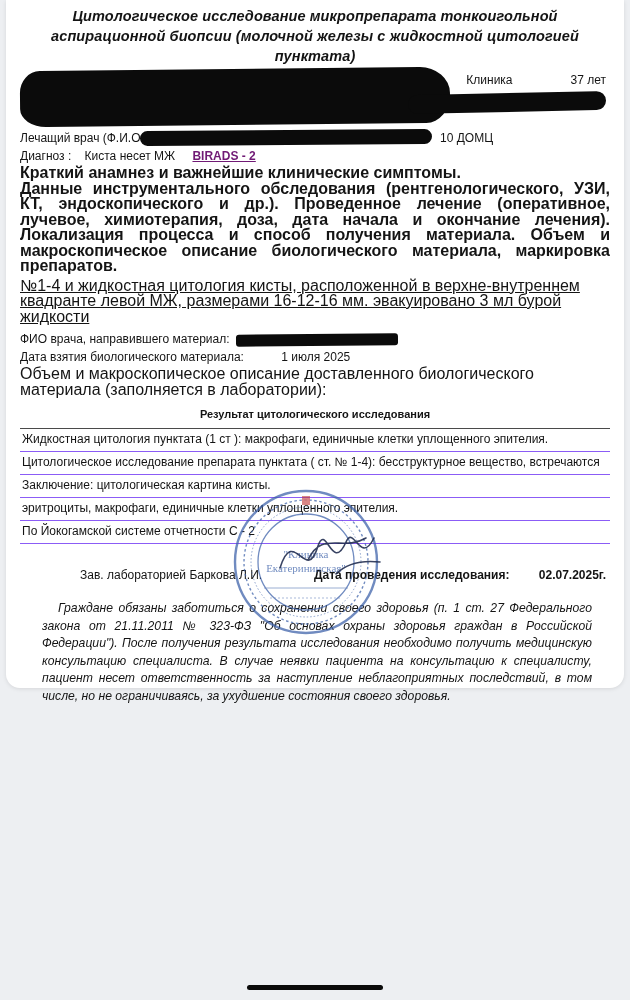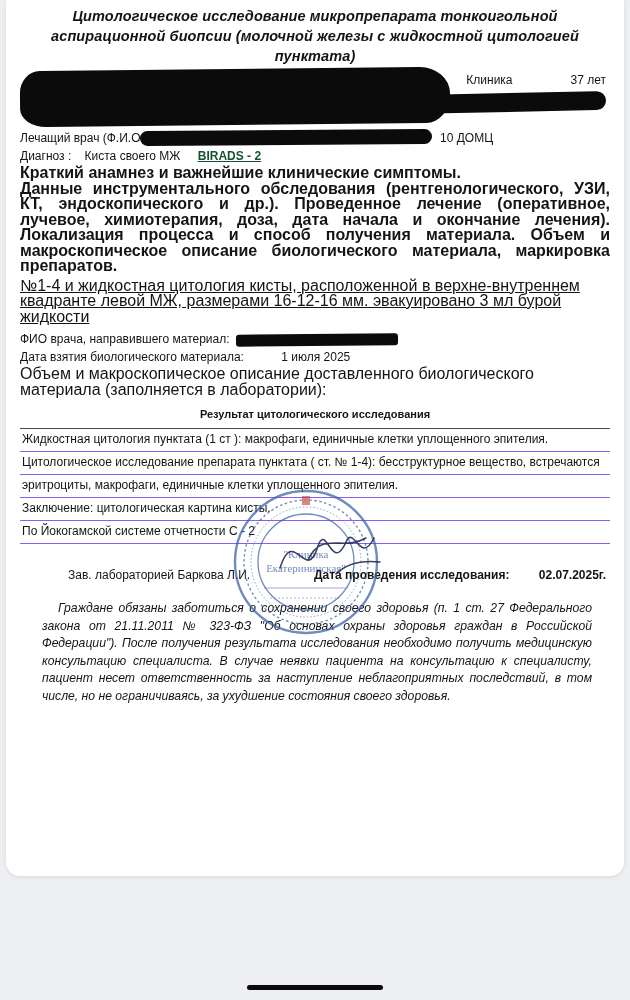--- a/index.html
+++ b/index.html
@@ -6,21 +6,21 @@
   html,body { width:630px; height:1000px; }
   body {
     position:relative;
     background:#edeff2;
     font-family:"Liberation Sans", sans-serif;
     color:#141414;
     overflow:hidden;
   }
   .doc {
     position:absolute; left:6px; top:0;
-    width:618px; height:876px;
+    width:618px; height:688px;
     background:#ffffff;
     border-radius:0 0 14px 14px;
     box-shadow:0 1px 4px rgba(0,0,0,.10);
     padding:6px 14px 0 14px;
   }
   .title {
     text-align:center; font-weight:bold; font-style:italic;
     font-size:14.5px; line-height:1.38; letter-spacing:.1px;
   }
   
@@ -38,21 +38,21 @@
   .age-line { position:absolute; right:4px; top:4px; font-size:12px; white-space:nowrap; }
   .age-line .gap { display:inline-block; width:58px; }
 
   .line { position:relative; font-size:12px; line-height:18px; }
   .attending-strip {
     position:absolute; left:120px; top:1px; width:292px; height:15px;
     background:#0b0b0b; border-radius:8px; transform:rotate(-.4deg);
   }
   .attending-org { position:absolute; left:420px; top:0; }
   .diagnosis-value { margin-left:10px; }
-  .diagnosis-link { margin-left:14px; color:#14532d; font-weight:bold; text-decoration:underline; cursor:pointer; }
+  .diagnosis-link { margin-left:14px; color:#701a75; font-weight:bold; text-decoration:underline; cursor:pointer; }
 
   .b { font-weight:bold; }
   .para { font-size:16px; line-height:15.5px; }
   .just { text-align:justify; }
   .u { text-decoration:underline; }
 
   .referring { margin-top:6px; }
   .redact-bar {
     display:inline-block; width:162px; height:12px; background:#0b0b0b;
     border-radius:3px; vertical-align:middle; margin-left:6px; transform:rotate(-.5deg);
@@ -63,21 +63,21 @@
 
   .result-table { margin-top:8px; border-top:1px solid #4a4a4a; }
   .result-row {
     font-size:12px; line-height:15px;
     padding:3px 2px 4px 2px;
     border-bottom:1px solid #8b5cf6;
   }
 
   .footer-sign { position:relative; height:50px; }
   .sign-row { position:absolute; left:0; right:0; top:24px; display:flex; font-size:12px; }
-  .lab-head { margin-left:48px; }
+  .lab-head { margin-left:60px; }
   .exam-date-wrap { margin-left:auto; margin-right:4px;font-weight:bold; }
   .exam-date-value { margin-left:26px; }
 
   .stamp {
     position:absolute; left:210px; top:-58px; width:152px; height:152px;
     opacity:.72; z-index:3; pointer-events:none;
   }
   .signature {
     position:absolute; left:252px; top:-28px; width:140px; height:78px;
     z-index:4; pointer-events:none; opacity:.9;
@@ -110,21 +110,21 @@
   </div>
 
   <div class="line">
     <span>Лечащий врач (Ф.И.О.)</span>
     <span class="attending-strip"></span>
     <span class="attending-org">10 ДОМЦ</span>
   </div>
 
   <div class="line">
     <span>Диагноз :</span>
-    <span class="diagnosis-value">Киста своего МЖ</span>
+    <span class="diagnosis-value">Киста несет МЖ</span>
     <a class="diagnosis-link">BIRADS - 2</a>
   </div>
 
   <div class="para b">Краткий анамнез и важнейшие клинические симптомы.</div>
 
   <div class="para b just">Данные инструментального обследования (рентгенологического, УЗИ, КТ, эндоскопического и др.). Проведенное лечение (оперативное, лучевое, химиотерапия, доза, дата начала и окончание лечения). Локализация процесса и способ получения материала. Объем и макроскопическое описание биологического материала, маркировка препаратов.</div>
 
   <div class="para u" style="margin-top:4px;">№1-4 и жидкостная цитология  кисты, расположенной в верхне-внутреннем квадранте левой МЖ, размерами 16-12-16 мм. эвакуировано 3 мл бурой жидкости</div>
 
   <div class="line referring">
@@ -136,22 +136,22 @@
     <span class="sampling-value">1 июля 2025</span>
   </div>
 
   <div class="para">Объем и макроскопическое описание доставленного биологического материала (заполняется в лаборатории):</div>
 
   <div class="result-heading">Результат цитологического исследования</div>
 
   <div class="result-table">
     <div class="result-row">Жидкостная цитология пунктата (1 ст ): макрофаги, единичные клетки уплощенного эпителия.</div>
     <div class="result-row">Цитологическое исследование препарата пунктата ( ст. № 1-4): бесструктурное вещество, встречаются</div>
+    <div class="result-row">Заключение: цитологическая картина кисты.</div>
     <div class="result-row">эритроциты, макрофаги, единичные клетки уплощенного эпителия.</div>
-    <div class="result-row">Заключение: цитологическая картина кисты.</div>
     <div class="result-row">По Йокогамской системе отчетности С - 2</div>
   </div>
 
   <div class="footer-sign">
     <svg class="stamp" viewBox="0 0 152 152" xmlns="http://www.w3.org/2000/svg">
       <circle cx="76" cy="76" r="71" fill="none" stroke="#3a5fa8" stroke-width="2.4"></circle>
       <circle cx="76" cy="76" r="62" fill="none" stroke="#3a5fa8" stroke-width="1.4" stroke-dasharray="2.5 2.5"></circle>
       <circle cx="76" cy="76" r="48" fill="none" stroke="#3a5fa8" stroke-width="1.3"></circle>
       <circle cx="76" cy="76" r="55" fill="none" stroke="#3a5fa8" stroke-width="1" stroke-dasharray="1.5 2" opacity=".8"></circle>
       <rect x="72" y="10" width="8" height="9" fill="#c23b3b" opacity=".85"></rect>

